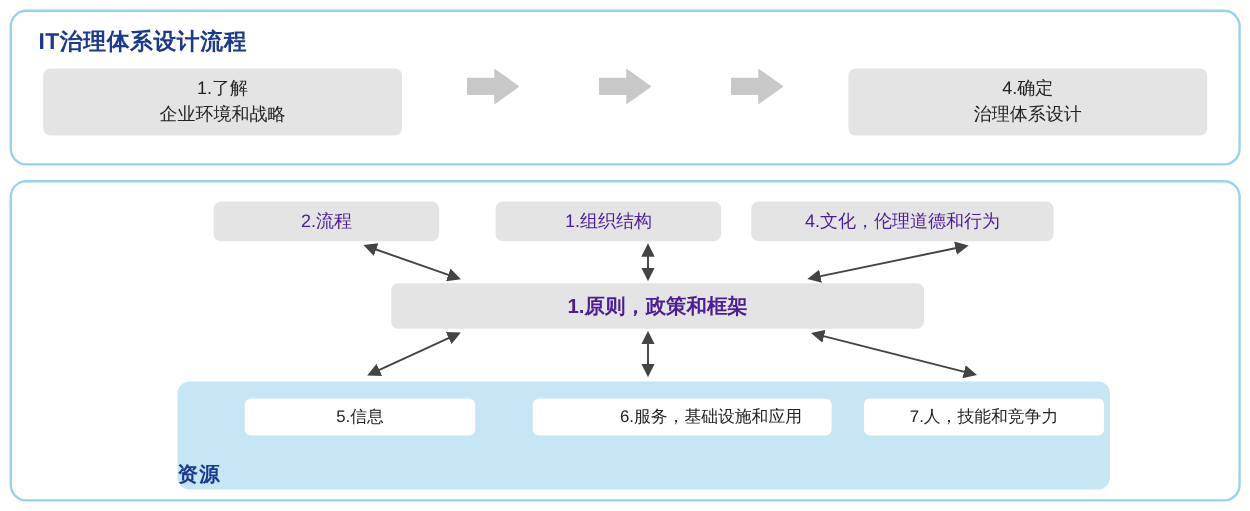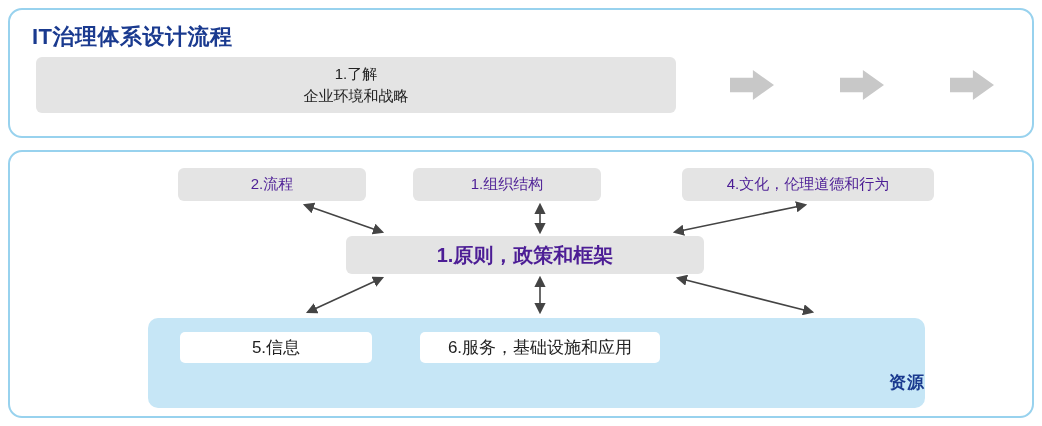--- a/index.html
+++ b/index.html
@@ -9,62 +9,62 @@
     -webkit-font-smoothing:antialiased;
   }
   .panel{
     position:absolute;background:#fff;box-sizing:border-box;
     border:2px solid var(--panel-border,#98d2ee);border-radius:14px;
   }
   #process-panel{left:8px;top:8px;width:1026px;height:130px;}
   #factors-panel{left:8px;top:150px;width:1026px;height:268px;}
   .panel-title{
     position:absolute;left:22px;top:12px;
-    font-size:22px;font-weight:bold;color:var(--navy,#1a3a8f);
+    font-size:19px;font-weight:bold;color:var(--navy,#1a3a8f);
     letter-spacing:0.5px;
   }
   
   .steps-row{
     position:absolute;left:26px;right:26px;top:47px;
-    display:flex;align-items:center;gap:42px;
+    display:flex;gap:42px;
   }
   .step-box{
     flex:1;height:56px;background:var(--box-gray,#e4e4e4);border-radius:6px;
     display:flex;flex-direction:column;justify-content:center;align-items:center;
     font-size:15px;color:#222;line-height:1.5;text-align:center;
   }
   .flow-arrow{
     flex:none;width:44px;height:30px;margin:0 12px;
     background:var(--block-arrow,#c8c8c8);
     clip-path:polygon(0 26%,52% 26%,52% 0,100% 50%,52% 100%,52% 74%,0 74%);
   }
   
   .factor-box{
     position:absolute;background:var(--box-gray,#e4e4e4);border-radius:6px;
     display:flex;align-items:center;justify-content:center;
     font-size:15px;color:#4c1d95;box-sizing:border-box;
   }
   #factor-2{left:168px;top:16px;width:188px;height:33px;}
   #factor-3{left:403px;top:16px;width:188px;height:33px;}
-  #factor-4{left:672px;top:16px;width:252px;height:33px;}
-  #factor-1{left:336px;top:84px;width:358px;height:38px;font-weight:bold;font-size:20px;}
+  #factor-4{left:616px;top:16px;width:252px;height:33px;}
+  #factor-1{left:316px;top:84px;width:444px;height:38px;font-weight:bold;font-size:17px;}
   #resource-container{
     position:absolute;left:138px;top:166px;width:777px;height:90px;
     background:var(--resource-bg,#c6e6f6);border-radius:10px;
   }
   .resource-box{
     position:absolute;top:14px;height:31px;background:#ffffff;border-radius:5px;
     display:flex;align-items:center;justify-content:center;
-    font-size:17px;color:#222;
+    font-size:14px;color:#222;margin-left:24px;
   }
   #resource-5{left:32px;width:192px;}
-  #resource-6{left:272px;width:240px;}
+  #resource-6{left:272px;width:201px;padding-left:48px;}
   #resource-7{left:548px;width:200px;}
   #resource-label{
-    position:absolute;left:0;right:0;top:53px;text-align:right;
+    position:absolute;left:0;right:0;top:66px;text-align:left;
     font-size:17px;font-weight:bold;color:var(--navy,#1a3a8f);
     letter-spacing:1px;
   }
   #arrow-layer{
     position:absolute;left:0;top:0;width:1022px;height:264px;
     pointer-events:none;
   }
   #arrow-layer line{stroke:#444444;stroke-width:1.6;}
 </style>
 </head>
@@ -74,20 +74,24 @@
   <div class="panel-title">IT治理体系设计流程</div>
 
   <div class="steps-row">
     <div class="step-box">
       <span>1.了解</span>
       <span>企业环境和战略</span>
     </div>
     <div class="flow-arrow"></div>
     <div class="flow-arrow"></div>
     <div class="flow-arrow"></div>
+    <div class="step-box">
+      <span>4.确定</span>
+      <span>治理体系设计</span>
+    </div>
   </div>
 </div>
 
 <div class="panel" id="factors-panel">
 
   <svg id="arrow-layer" viewBox="0 0 1022 264">
     <defs>
       <marker id="ah" viewBox="0 0 10 10" refX="8" refY="5" markerWidth="7" markerHeight="7" orient="auto-start-reverse">
         <path d="M0,0 L10,5 L0,10 z" fill="#444444"></path>
       </marker>
@@ -102,15 +106,16 @@
 
   <div class="factor-box" id="factor-2">2.流程</div>
   <div class="factor-box" id="factor-3">1.组织结构</div>
   <div class="factor-box" id="factor-4">4.文化，伦理道德和行为</div>
 
   <div class="factor-box" id="factor-1">1.原则，政策和框架</div>
 
   <div id="resource-container">
     <div class="resource-box" id="resource-5">5.信息</div>
     <div class="resource-box" id="resource-6">6.服务，基础设施和应用</div>
+    <div class="resource-box" id="resource-7">7.人，技能和竞争力</div>
     <div id="resource-label">资源</div>
   </div>
 </div>
 
 </body></html>

